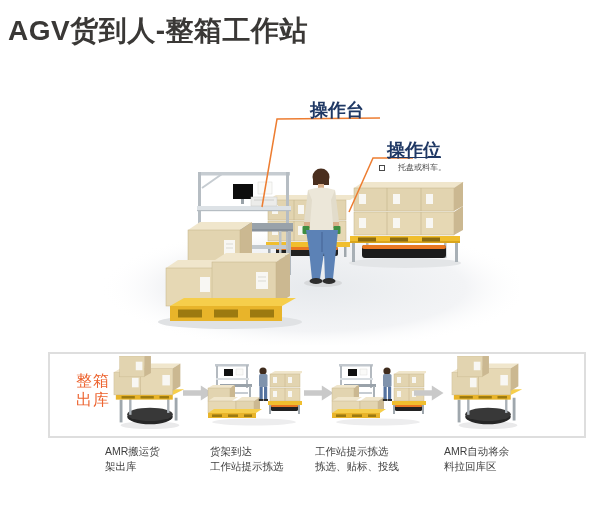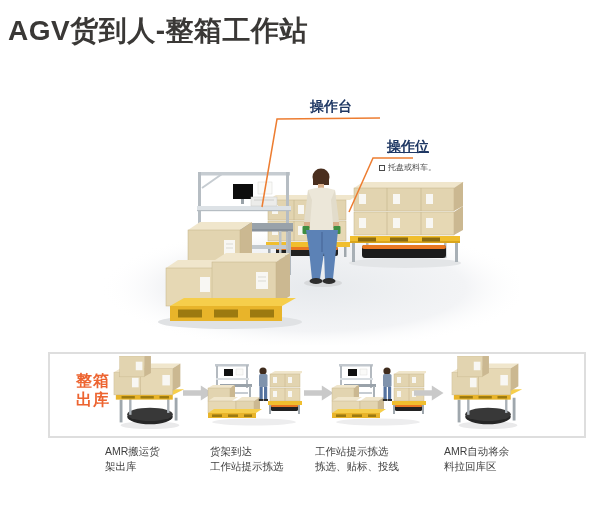--- a/index.html
+++ b/index.html
@@ -7,35 +7,35 @@
     width:600px;height:511px;position:relative;background:#ffffff;overflow:hidden;
     font-family:"Liberation Sans","DejaVu Sans",sans-serif;
   }
   .page-title{
     position:absolute;left:8px;top:12px;
     font-size:28px;font-weight:800;color:#3a3836;letter-spacing:.5px;
   }
   .scene{position:absolute;left:100px;top:60px;width:420px;height:285px;}
   .scene svg{position:absolute;left:0;top:0;}
   .callout-label{
-    position:absolute;font-size:14px;font-weight:700;color:#1F3864;white-space:nowrap;
+    position:absolute;font-size:18px;font-weight:700;color:#1F3864;white-space:nowrap;
   }
   .bench-label{left:210px;top:38px;}
   .pos-label{left:287px;top:78px;text-decoration:underline;}
   .note{
     position:absolute;left:279px;top:102px;font-size:8px;color:#4a4a4a;white-space:nowrap;
-    display:flex;align-items:center;gap:3px;
+    display:flex;align-items:center;gap:13px;
   }
   .sq-bullet{display:inline-block;width:4px;height:4px;border:1px solid #4a4a4a;background:#fff;}
   .flow-box{
     position:absolute;left:48px;top:352px;width:538px;height:86px;
     border:2px solid #dedede;box-sizing:border-box;background:#fff;
   }
   .stage-label{
-    position:absolute;left:76px;top:371px;font-size:16px;font-weight:700;color:#ED6430;
+    position:absolute;left:76px;top:371px;font-size:16px;font-weight:400;color:#ED6430;
     line-height:1.2;white-space:pre-line;letter-spacing:1px;
   }
   .mini{position:absolute;}
   .arrow{position:absolute;}
   .caption{
     position:absolute;top:444px;width:120px;text-align:left;
     font-size:10.5px;line-height:1.4;color:#3f3f3f;white-space:pre-line;
   }
   .cap1{left:105px;} .cap2{left:210px;} .cap3{left:315px;} .cap4{left:444px;}
 </style>

